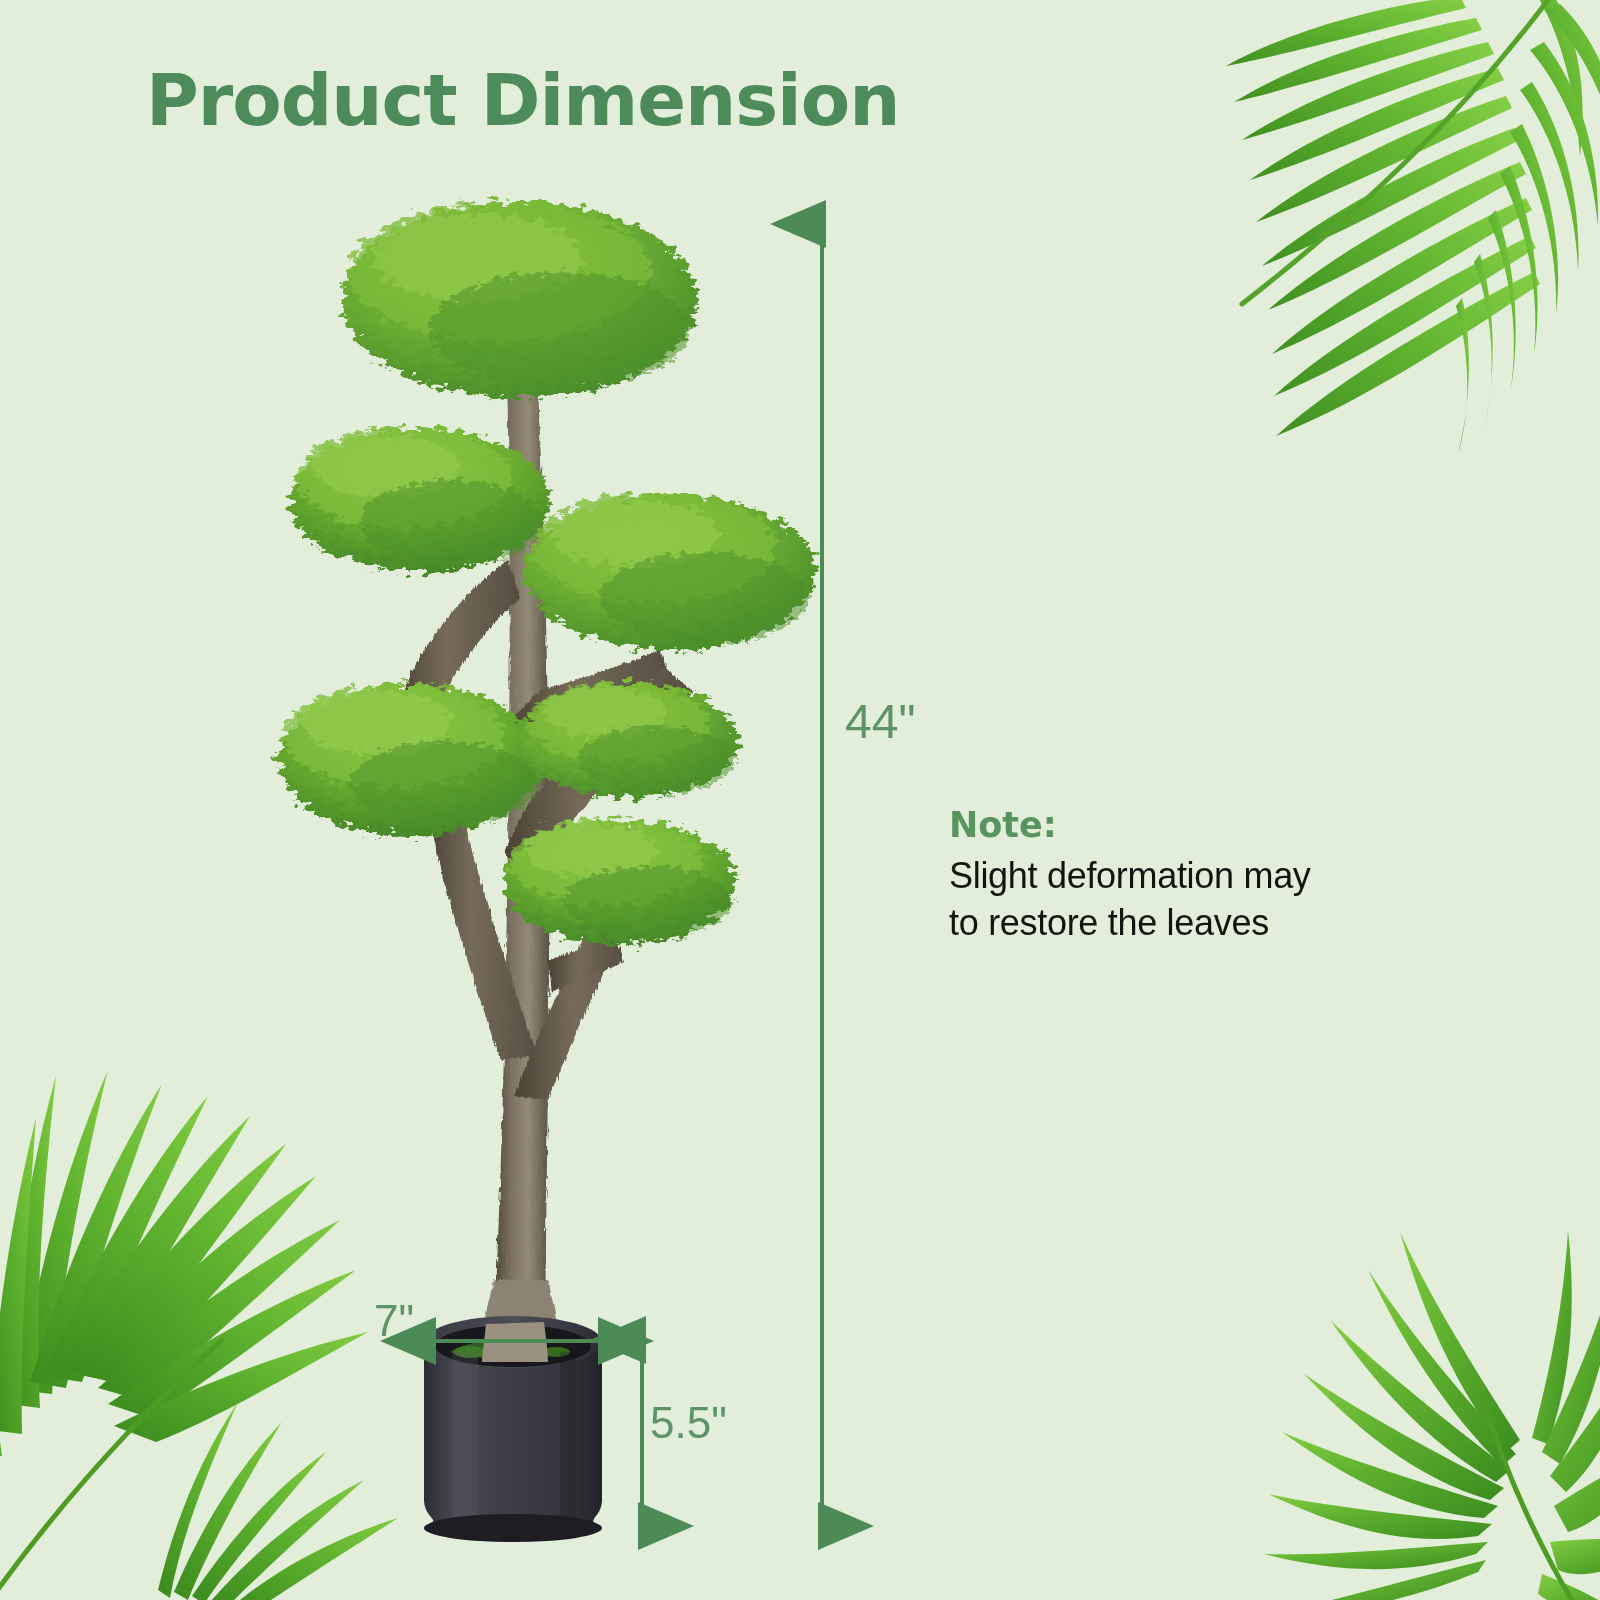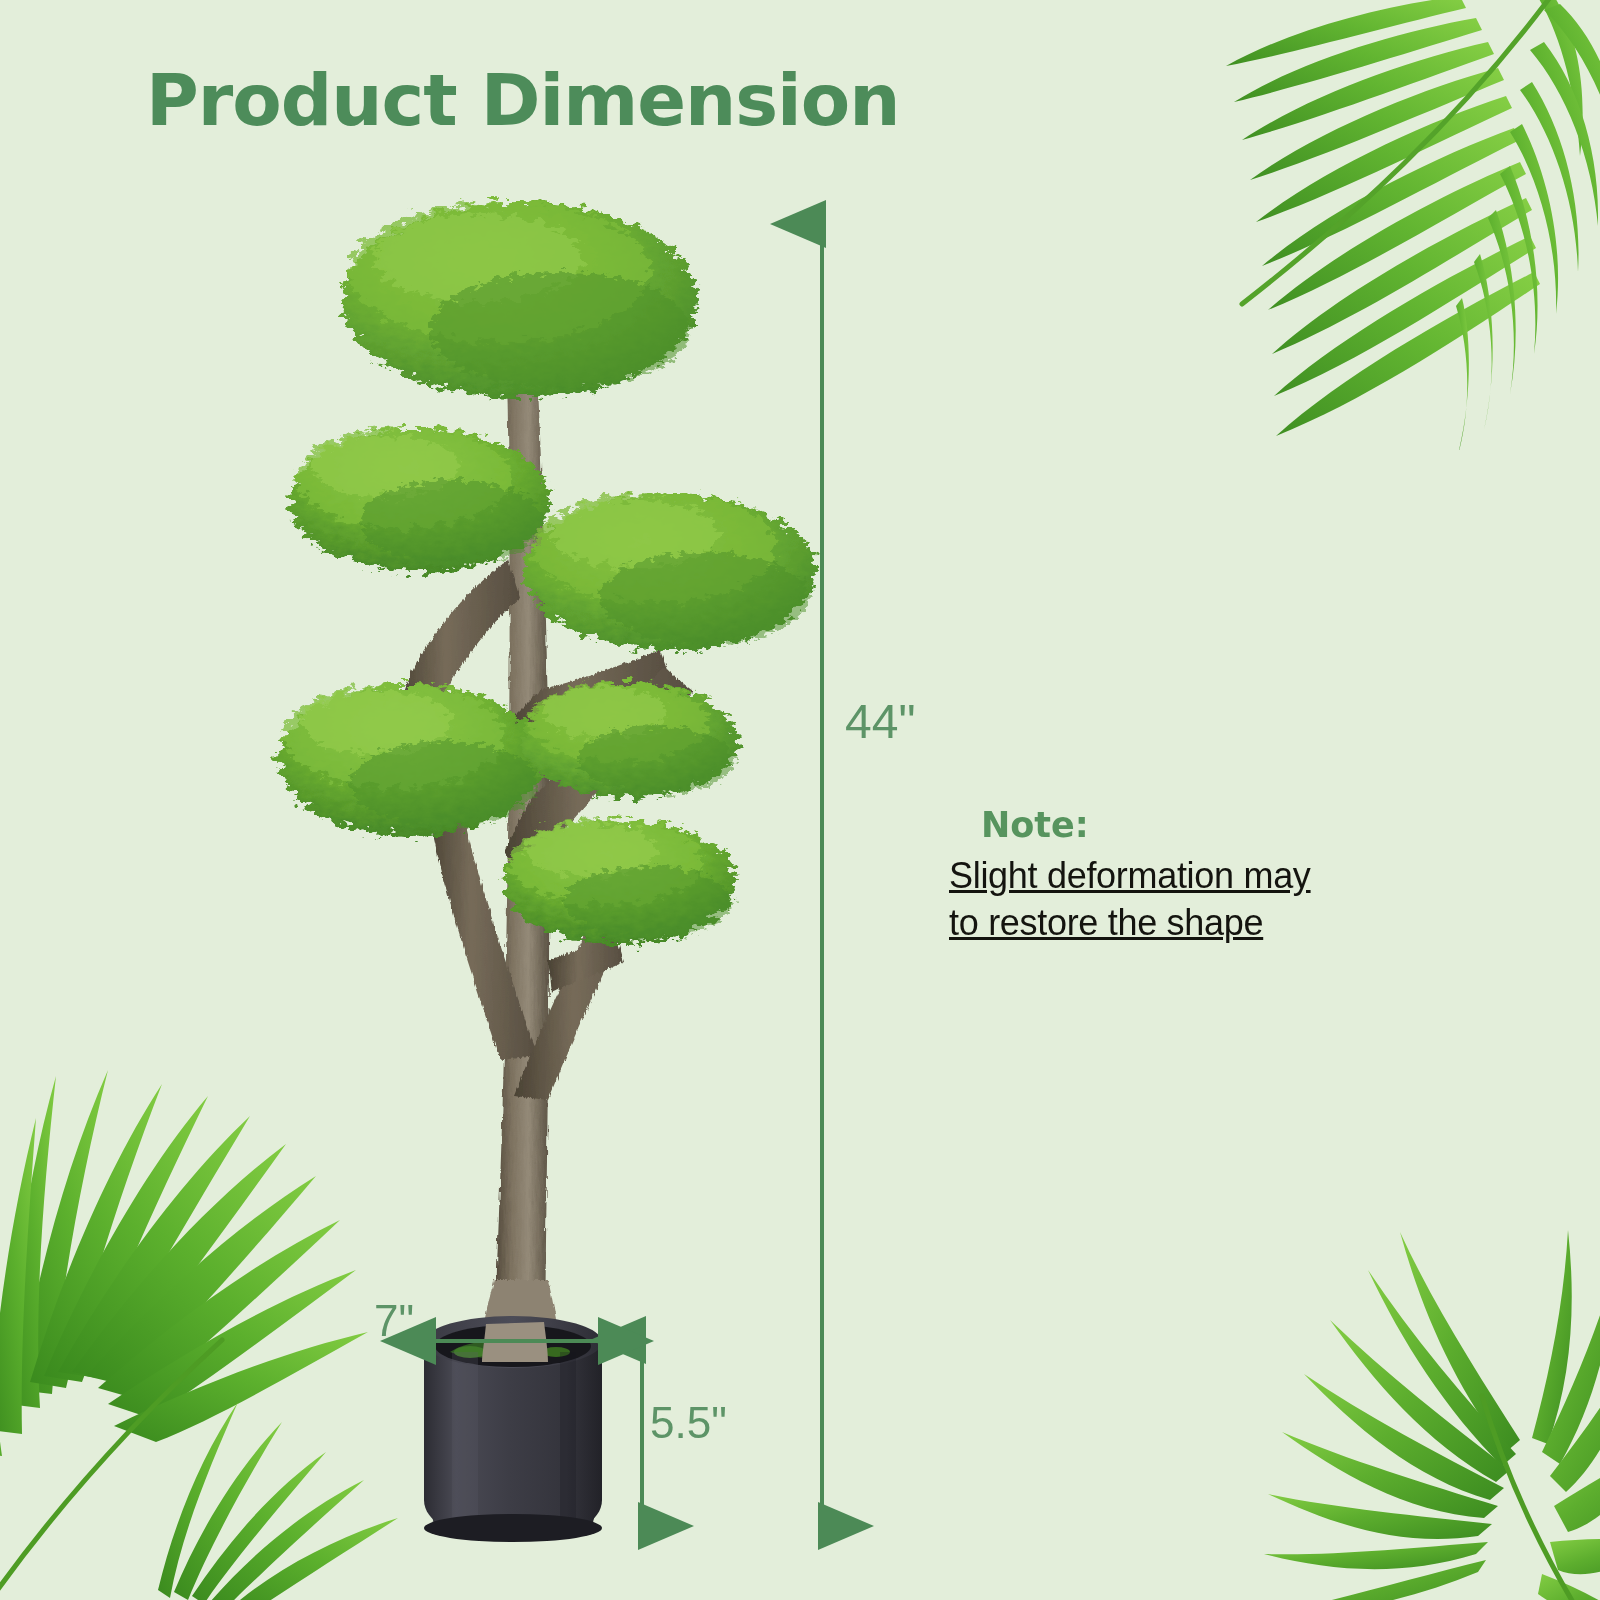--- a/index.html
+++ b/index.html
@@ -24,28 +24,28 @@
     font-family:"DejaVu Sans", sans-serif;
     white-space:nowrap;
     text-align:right;
   }
 
   
   #note-block{left:949px;top:808px;width:600px;}
   #note-heading{
     font-size:35px;font-weight:bold;color:#57945e;
     font-family:"DejaVu Sans", sans-serif;
-    line-height:1.0;margin-bottom:10px;margin-left:32px;
+    line-height:1.0;margin-bottom:10px;
   }
   #note-body{
     font-size:36px;color:#14140f;line-height:1.30;
     font-family:"Liberation Sans", sans-serif;
     letter-spacing:-0.3px;
   }
-  #note-body div{white-space:nowrap;text-decoration:underline;}
+  #note-body div{white-space:nowrap;}
 
   
   .dimlabel{
     color:#5d9467;
     font-family:"Liberation Sans", sans-serif;
     font-size:46px;
     letter-spacing:0px;
     white-space:nowrap;
   }
   #label-44{left:845px;top:694px;font-size:48px;}
@@ -339,17 +339,17 @@
   <div class="abs dimlabel" id="label-44">44"</div>
 
   <div class="abs dimlabel" id="label-55">5.5"</div>
 
   <div class="abs dimlabel" id="label-7">7"</div>
 
   <div class="abs" id="note-block">
     <div id="note-heading">Note:</div>
     <div id="note-body">
       <div>Slight deformation may</div>
-      <div>to restore the shape</div>
+      <div>to restore the leaves</div>
     </div>
   </div>
 
 </div>
 
 </body></html>

